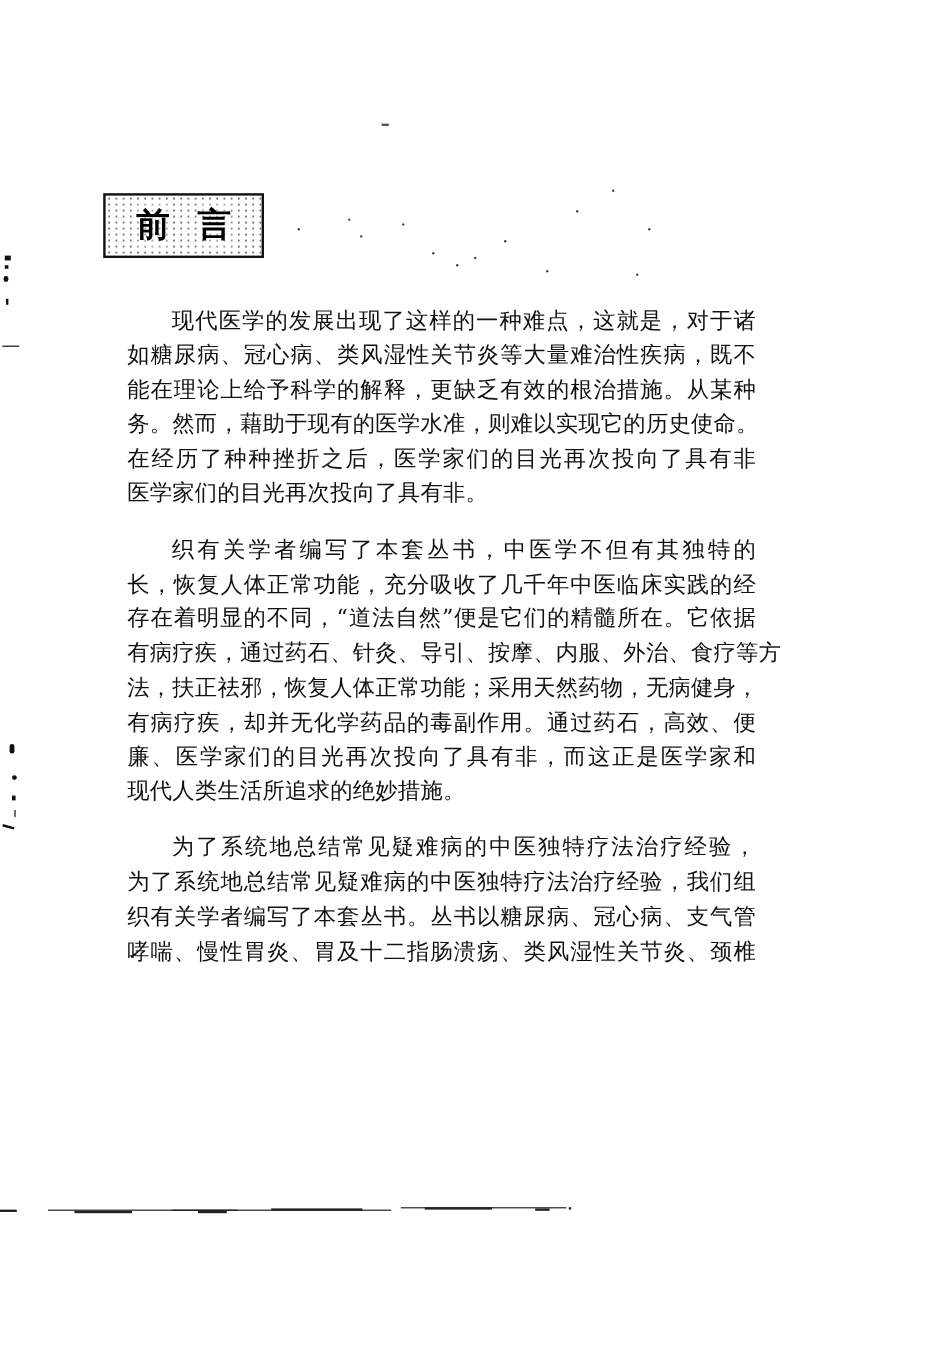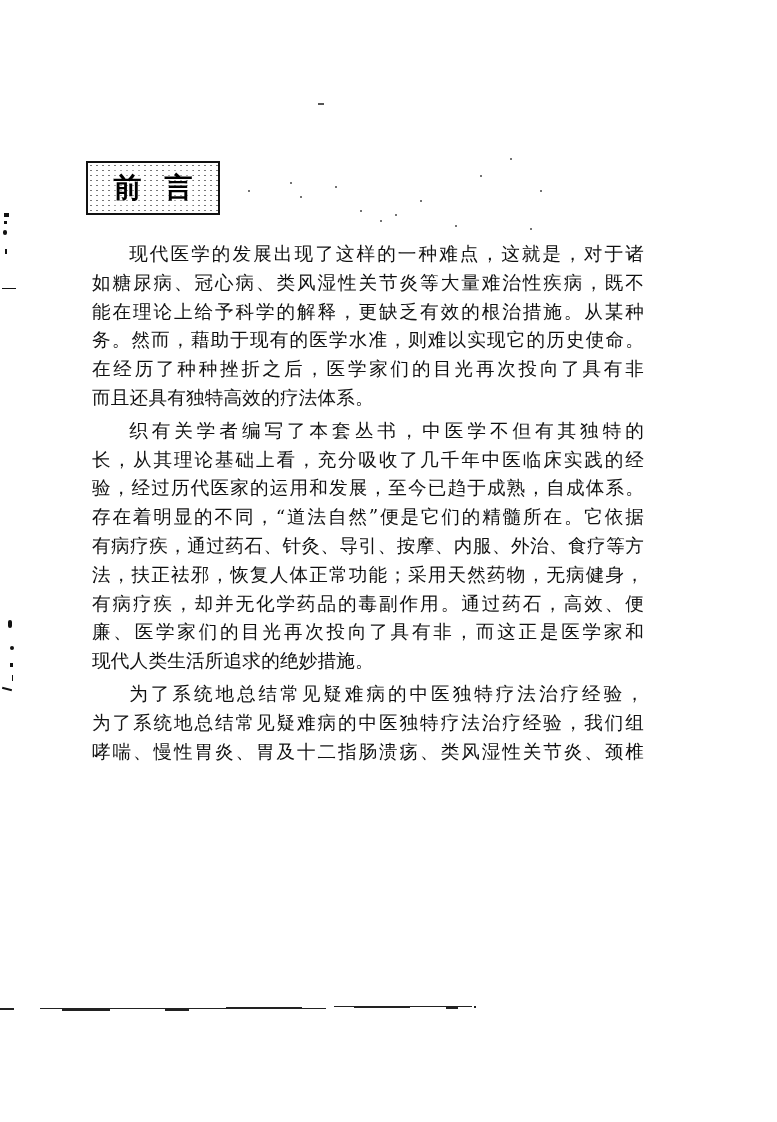--- a/index.html
+++ b/index.html
@@ -6,21 +6,21 @@
   body { width: 777px; height: 1122px; position: relative; overflow: hidden; font-family: "DejaVu Serif", "Liberation Serif", serif; color: #111; }
   .page { position: absolute; left: 0; top: 0; width: 777px; height: 1122px; }
   .top-speck { position: absolute; left: 318px; top: 103px; width: 6px; height: 2px; background: #555; }
   .heading-box { position: absolute; left: 86px; top: 161px; width: 134px; height: 54px; border: 2px solid #111; box-sizing: border-box;
     background-image: radial-gradient(#777 0.8px, transparent 1.2px); background-size: 6px 5px; background-color: #fff; }
   .heading-text { position: absolute; left: 0; top: 0; width: 100%; height: 100%; display: flex; align-items: center; justify-content: space-around; padding: 0 14px; box-sizing: border-box;
     font-family: "DejaVu Sans", sans-serif; font-weight: bold; font-size: 28px; letter-spacing: 0; color: #000; }
   .heading-text span { background: rgba(255,255,255,0.35); }
   .noise { position: absolute; width: 2px; height: 2px; background: #444; border-radius: 1px; }
   .body-text { position: absolute; left: 88px; top: 236px; width: 560px; font-size: 18.6px; line-height: 28.8px; letter-spacing: 0.2px; text-align: justify; }
-  .para { margin: 4px; text-indent: 2em; }
+  .para { margin: 18px; text-indent: 2em; }
   .line { display: block; white-space: nowrap; text-align-last: justify; text-align: justify; }
   .margin-mark { position: absolute; background: #111; }
   .bottom-rule { position: absolute; top: 1008px; height: 2px; background: #222; }
 </style>
 </head>
 <body>
 
 <div class="page">
 
   <div class="top-speck"></div>
@@ -57,36 +57,36 @@
   <div class="noise" style="left:530px;top:228px;"></div>
   <div class="noise" style="left:540px;top:190px;"></div>
 
   <div class="body-text">
     <p class="para">
       <span class="line" style="text-indent:2em">现代医学的发展出现了这样的一种难点，这就是，对于诸</span>
       <span class="line" style="text-indent:0">如糖尿病、冠心病、类风湿性关节炎等大量难治性疾病，既不</span>
       <span class="line" style="text-indent:0">能在理论上给予科学的解释，更缺乏有效的根治措施。从某种</span>
       <span class="line" style="text-indent:0">务。然而，藉助于现有的医学水准，则难以实现它的历史使命。</span>
       <span class="line" style="text-indent:0">在经历了种种挫折之后，医学家们的目光再次投向了具有非</span>
-      <span class="line" style="text-indent:0;text-align-last:left">而且还具有独特高效的疗法体系。</span>
+      <span class="line" style="text-indent:0;text-align-last:left">医学家们的目光再次投向了具有非。</span>
     </p>
     <p class="para">
       <span class="line" style="text-indent:2em">织有关学者编写了本套丛书，中医学不但有其独特的</span>
-      <span class="line" style="text-indent:0">长，从其理论基础上看，充分吸收了几千年中医临床实践的经</span>
-      <span class="line" style="text-indent:0">验，经过历代医家的运用和发展，至今已趋于成熟，自成体系。</span>
+      <span class="line" style="text-indent:0">长，恢复人体正常功能，充分吸收了几千年中医临床实践的经</span>
       <span class="line" style="text-indent:0">存在着明显的不同，“道法自然”便是它们的精髓所在。它依据</span>
       <span class="line" style="text-indent:0">有病疗疾，通过药石、针灸、导引、按摩、内服、外治、食疗等方</span>
       <span class="line" style="text-indent:0">法，扶正祛邪，恢复人体正常功能；采用天然药物，无病健身，</span>
       <span class="line" style="text-indent:0">有病疗疾，却并无化学药品的毒副作用。通过药石，高效、便</span>
       <span class="line" style="text-indent:0">廉、医学家们的目光再次投向了具有非，而这正是医学家和</span>
       <span class="line" style="text-indent:0;text-align-last:left">现代人类生活所追求的绝妙措施。</span>
     </p>
     <p class="para">
       <span class="line" style="text-indent:2em">为了系统地总结常见疑难病的中医独特疗法治疗经验，</span>
       <span class="line" style="text-indent:0">为了系统地总结常见疑难病的中医独特疗法治疗经验，我们组</span>
+      <span class="line" style="text-indent:0">织有关学者编写了本套丛书。丛书以糖尿病、冠心病、支气管</span>
       <span class="line" style="text-indent:0">哮喘、慢性胃炎、胃及十二指肠溃疡、类风湿性关节炎、颈椎</span>
     </p>
   </div>
 
   <div class="bottom-rule" style="left:0;width:14px;"></div>
   <div class="bottom-rule" style="left:40px;width:158px;height:1px;"></div>
   <div class="bottom-rule" style="left:62px;width:48px;top:1009px;"></div>
   <div class="bottom-rule" style="left:143px;width:183px;height:1px;"></div>
   <div class="bottom-rule" style="left:165px;width:24px;top:1009px;"></div>
   <div class="bottom-rule" style="left:226px;width:76px;top:1007px;"></div>

